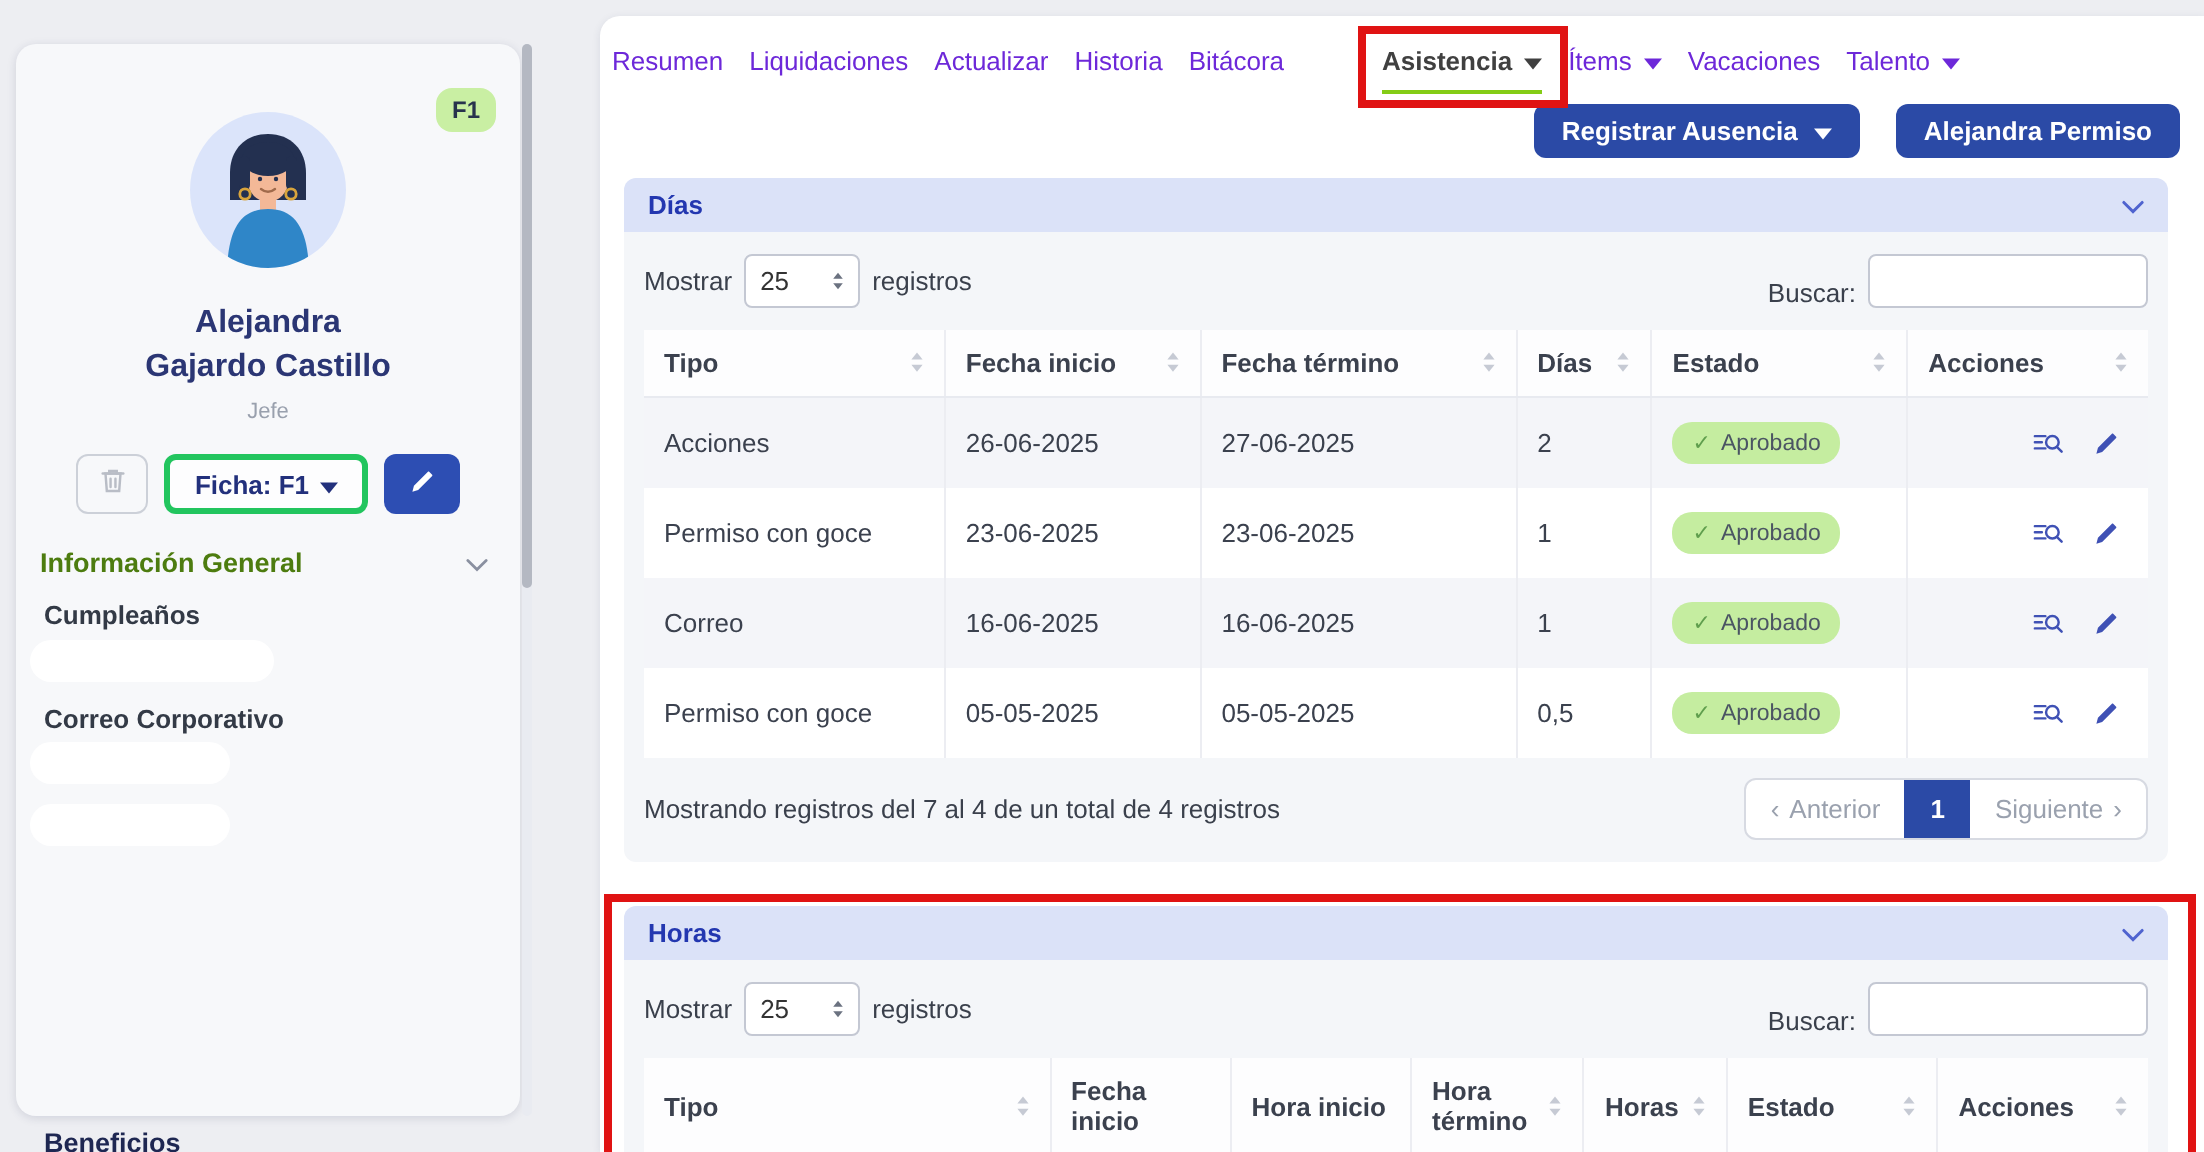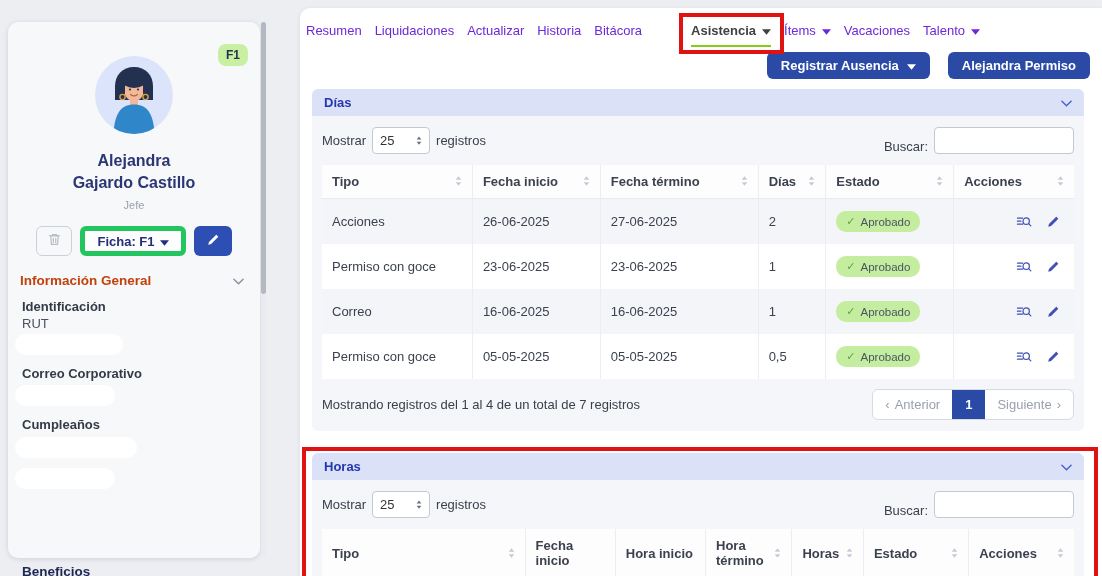--- a/index.html
+++ b/index.html
@@ -11,30 +11,30 @@
     background:#f7f8fa; border-radius:10px; box-shadow:0 1px 5px rgba(40,50,90,.15);
     text-align:center; overflow:hidden; }
   .f1-badge { position:absolute; top:22px; right:12px; background:#c9efa3; color:#27334d;
     font-size:12px; font-weight:bold; padding:4px 8px; border-radius:8px; }
   .avatar-wrap { margin-top:34px; display:flex; justify-content:center; }
   .name { margin-top:12px; font-size:16px; font-weight:700; color:#2b3674; line-height:1.35; }
   .role { margin-top:6px; font-size:11px; color:#99a0ad; }
   .btn-row { margin-top:15px; display:flex; justify-content:center; align-items:center; gap:8px; }
   .icon-btn-gray { width:36px; height:30px; border:1px solid #ccd0d8; border-radius:6px;
     background:transparent; color:#b9bdc6; display:flex; align-items:center; justify-content:center; }
-  .ficha-btn { height:30px; padding:0 12px; border:5px solid #22c55e; border-radius:6px;
+  .ficha-btn { height:30px; padding:0 12px; border:3px solid #22c55e; border-radius:6px;
     background:#fdfdfe; color:#22307c; font-size:13px; font-weight:600;
     display:flex; align-items:center; gap:5px; }
   .icon-btn-blue { width:38px; height:30px; background:#2d4eb3; border:none; border-radius:6px;
     color:#fff; display:flex; align-items:center; justify-content:center; }
   .update-btn { margin:11px auto 0; height:30px; padding:0 14px; border:1px solid #3a57b5;
     border-radius:6px; background:transparent; color:#2d4eb3; font-size:13px; font-weight:600;
     display:inline-flex; align-items:center; gap:7px; }
   .info-header { margin-top:17px; padding:0 16px 0 12px; display:flex; justify-content:space-between;
-    align-items:center; font-size:13.5px; font-weight:700; color:#c2410c; }
+    align-items:center; font-size:13.5px; font-weight:700; color:#4d7c0f; }
   .info-header .chev { color:#8a90a0; }
   .fields { text-align:left; padding:10px 14px 0 14px; }
   .field { margin-bottom:10px; }
   .field-label { font-size:13px; font-weight:700; color:#333a46; line-height:1.35; }
   .field-sub { font-size:13px; color:#4a5160; }
   .redact-pill { background:#ffffff; border-radius:11px; height:21px; margin-top:3px; margin-left:-7px; }
   .sidebar-scroll-track { position:absolute; left:261px; top:22px; width:5px; height:536px;
     background:#e9ebf1; border-radius:3px; }
   .sidebar-scroll-thumb { width:5px; height:272px; background:#b4b8c2; border-radius:3px; }
   .clipped-heading { position:absolute; left:22px; top:564px; font-size:13.5px; font-weight:700; color:#1e2752; }
@@ -158,31 +158,26 @@
     <span>Información General</span>
     <span class="chev">
       <svg viewBox="0 0 12 7" width="11" height="7" fill="none" stroke="currentColor" stroke-width="1.5" stroke-linecap="round">
           <path d="M1 1l5 5 5-5"></path>
         </svg>
     </span>
   </div>
 
   <div class="fields">
     <div class="field">
-      <div class="field-label">Identificación</div>
-      <div class="field-sub">RUT</div>
-      <div class="redact-pill" style="width:108px"></div>
+      <div class="field-label">Cumpleaños</div>
+      <div class="redact-pill" style="width:122px"></div>
     </div>
     <div class="field">
       <div class="field-label">Correo Corporativo</div>
       <div class="redact-pill" style="width:100px"></div>
-    </div>
-    <div class="field">
-      <div class="field-label">Cumpleaños</div>
-      <div class="redact-pill" style="width:122px"></div>
     </div>
     <div class="field">
       <div class="redact-pill" style="width:100px"></div>
     </div>
 
   </div>
 </div>
 
 <div class="sidebar-scroll-track">
   <div class="sidebar-scroll-thumb"></div>
@@ -437,21 +432,21 @@
                       <path d="M2.5 13.5l.9-3.3 8-8c.2-.2.5-.2.7 0l1.7 1.7c.2.2.2.5 0 .7l-8 8-3.3.9z"></path>
                     </svg>
                   </span>
             </div>
               </td>
           </tr>
         </tbody>
       </table>
 
       <div class="table-footer">
-        <span>Mostrando registros del 1 al 4 de un total de 7 registros</span>
+        <span>Mostrando registros del 7 al 4 de un total de 4 registros</span>
         <div class="pagination">
           <div class="page-btn">
             <span>‹</span>
             <span>Anterior</span>
           </div>
           <div class="page-btn current">1</div>
           <div class="page-btn">
             <span>Siguiente</span>
             <span>›</span>
           </div>

